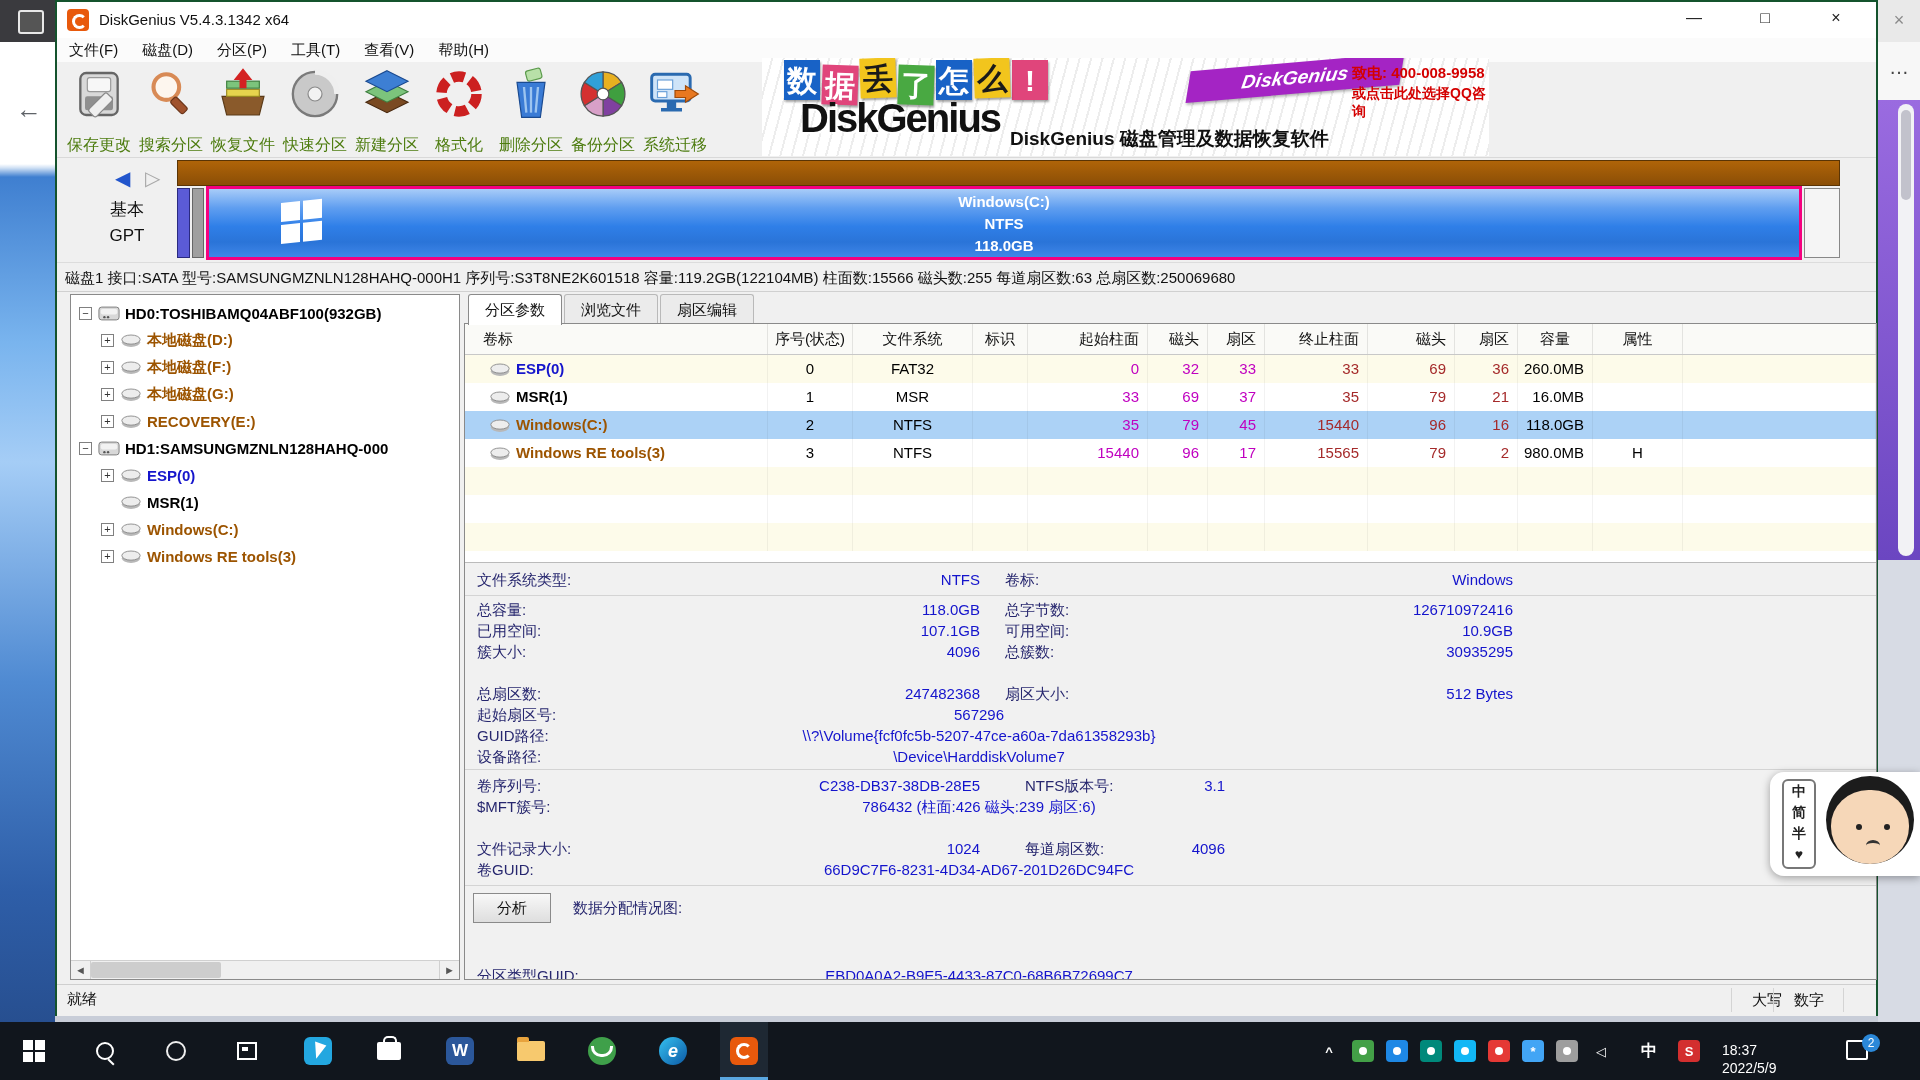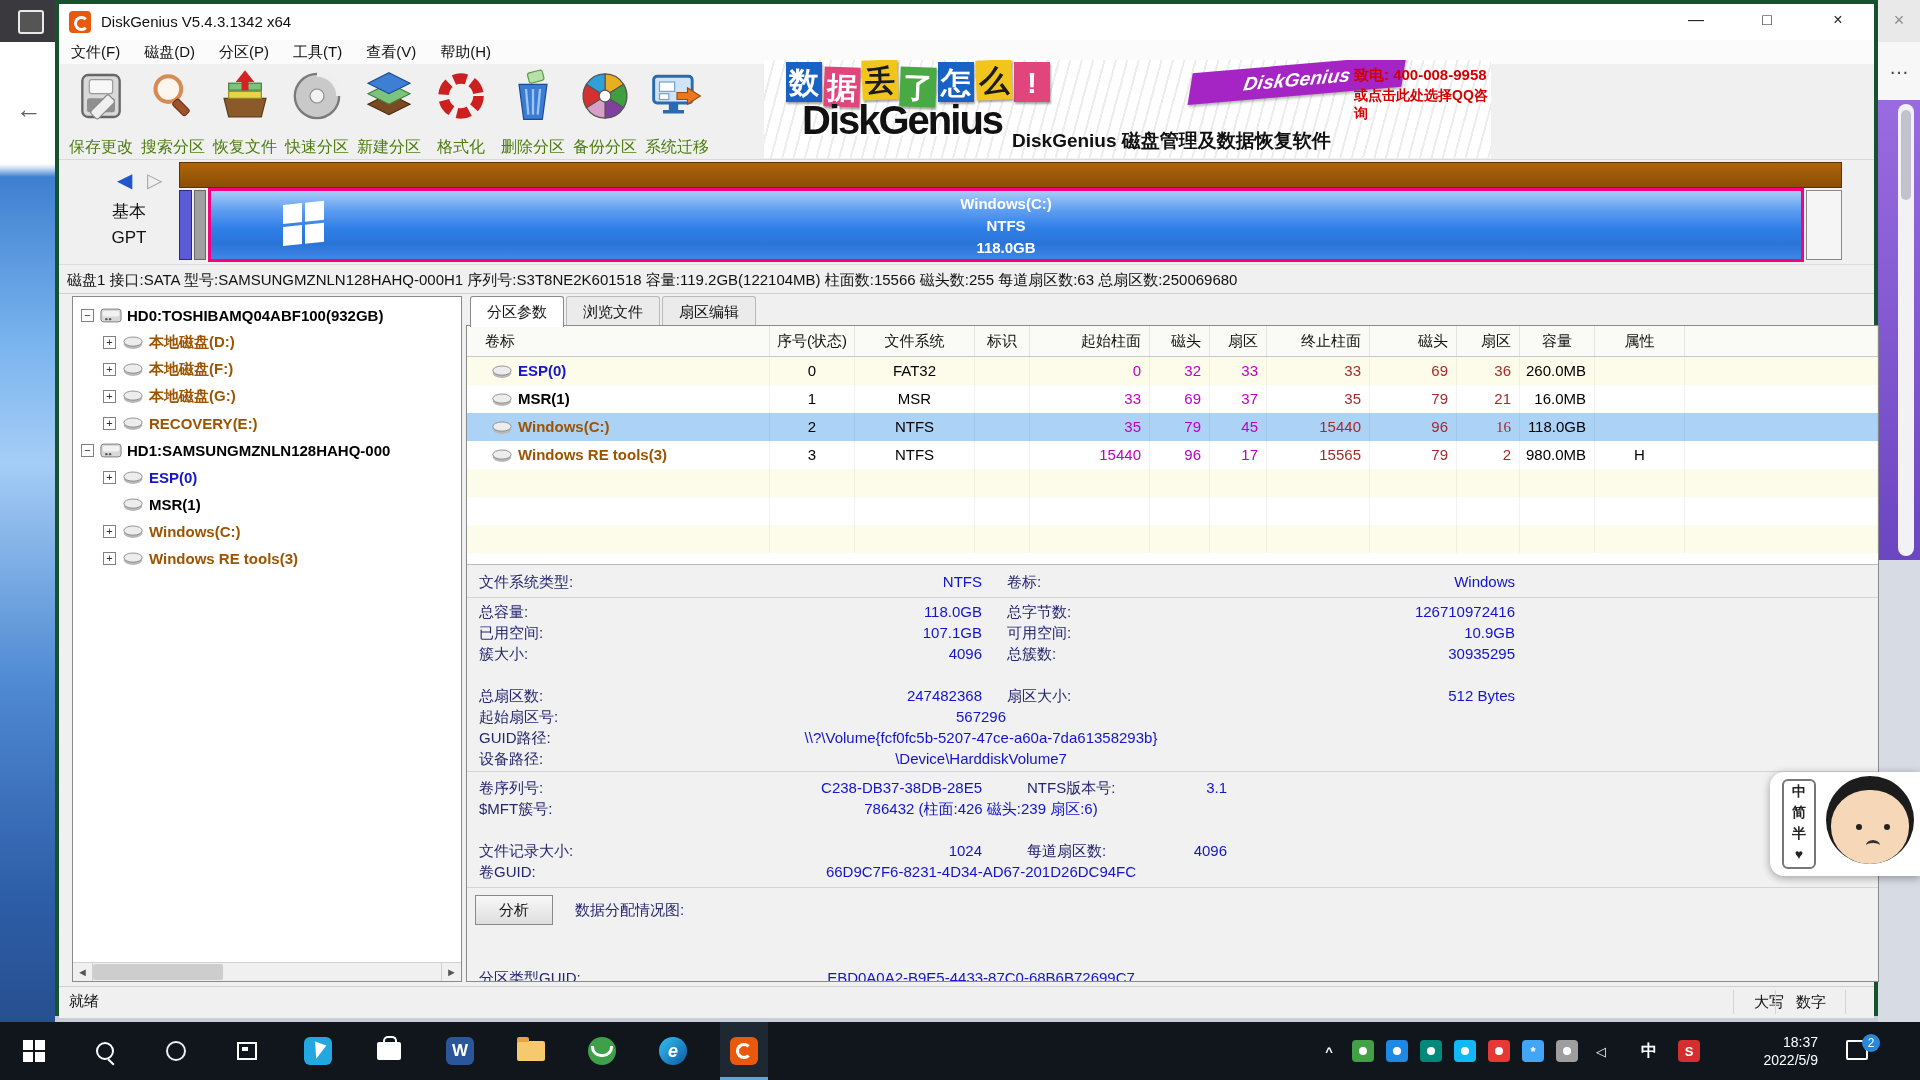--- a/index.html
+++ b/index.html
@@ -13,21 +13,21 @@
     background:linear-gradient(180deg,#ffffff 0,#ffffff 122px,#cfe0f4 126px,#3f7fd0 135px,#79b4ee 300px,#a5cdf6 420px,#4f8ad2 640px,#2e5ea8 850px,#274f90 100%);}
   #bg-back-arrow{left:16px;top:52px;font-size:26px;color:#5f6368;}
   #strip-right{left:1878px;top:0;width:42px;height:1080px;background:#e9e9e9;}
   #sr-close{left:1884px;top:6px;width:30px;height:28px;color:#8a8a8a;font-size:18px;text-align:center;line-height:28px;}
   #sr-dots{left:1878px;top:42px;width:42px;height:58px;background:#f7f7f7;color:#444;font-size:20px;text-align:center;line-height:50px;}
   #sr-purple{left:1878px;top:100px;width:42px;height:460px;background:linear-gradient(180deg,#9a6be0,#6b46c1);}
   #sr-lane{left:1898px;top:104px;width:16px;height:452px;background:#f2f2f5;border-radius:8px;}
   #sr-thumb{left:1901px;top:110px;width:10px;height:90px;background:#c2c2cc;border-radius:5px;}
   #sr-light{left:1878px;top:560px;width:42px;height:462px;background:#d7dbe4;}
   
-  #dg{left:55px;top:0;width:1823px;height:1016px;background:#f0f0f0;border:4px solid #14532d;box-sizing:border-box;}
+  #dg{left:55px;top:0;width:1823px;height:1016px;background:#f0f0f0;border:2px solid #14532d;box-sizing:border-box;}
   #titlebar{left:0;top:0;width:100%;height:36px;background:#ffffff;}
   #dg-logo{left:10px;top:7px;width:22px;height:22px;background:#e8590c;border-radius:4px;}
   #dg-logo i{position:absolute;left:5px;top:5px;width:9px;height:9px;border:3px solid #fff;border-radius:50%;border-right-color:transparent;display:block;}
   #dg-title{left:42px;top:9px;font-size:15px;color:#111;}
   .wbtn{top:0;width:62px;height:34px;text-align:center;line-height:32px;font-size:16px;color:#222;}
   #btn-min{left:1606px;} #btn-max{left:1677px;} #btn-close{left:1748px;}
   #menubar{left:0;top:36px;width:100%;height:24px;background:#fbfbfb;display:flex;align-items:center;padding-left:12px;box-sizing:border-box;}
   .menu-item{font-size:15px;color:#111;margin-right:24px;}
   #toolbar{left:0;top:60px;width:100%;height:96px;background:#f0f0f0;border-bottom:1px solid #d9d9d9;box-sizing:border-box;}
   #tb-btns{left:6px;top:2px;display:flex;}
@@ -124,21 +124,21 @@
   .ball{width:28px;height:28px;border-radius:50%;display:flex;align-items:center;justify-content:center;font-weight:bold;font-size:18px;}
   .folder{width:28px;height:20px;background:#f7c96e;border-radius:2px;position:relative;display:block;}
   .folder:before{content:"";position:absolute;left:0;top:-4px;width:12px;height:5px;background:#e8a33d;border-radius:2px 2px 0 0;}
   .bag{width:24px;height:18px;background:#fff;border-radius:2px;position:relative;display:block;}
   .bag:before{content:"";position:absolute;left:6px;top:-6px;width:10px;height:6px;border:2px solid #fff;border-bottom:none;border-radius:5px 5px 0 0;}
   .bolt{width:0;height:0;border-left:7px solid transparent;border-right:5px solid transparent;border-top:16px solid #fff;transform:rotate(20deg);display:block;}
   .dgchip{background:#e8590c;position:relative;}
   .dgchip:after{content:"";width:10px;height:10px;border:3px solid #fff;border-radius:50%;border-right-color:transparent;display:block;}
   .greenball:after{content:"";width:16px;height:8px;border:3px solid #fff;border-top:none;border-radius:0 0 10px 10px;display:block;}
   .tray-ic{top:18px;width:22px;height:22px;border-radius:4px;display:flex;align-items:center;justify-content:center;color:#fff;font-size:13px;font-weight:bold;}
-  #clock{left:1722px;top:11px;width:96px;text-align:right;color:#fff;font-size:14px;line-height:18px;}
+  #clock{left:1722px;top:19px;width:96px;color:#fff;font-size:14px;line-height:18px;}
   #notif{left:1846px;top:18px;width:22px;height:20px;border:2px solid #fff;border-radius:2px;box-sizing:border-box;}
   #notif-badge{left:1862px;top:1034px;width:18px;height:18px;border-radius:50%;background:#2b88d8;color:#fff;font-size:12px;text-align:center;line-height:18px;}
   
   #widget{left:1770px;top:772px;width:150px;height:104px;background:#fff;border-radius:14px 0 0 14px;box-shadow:0 2px 8px rgba(0,0,0,.35);}
   #wpill{left:12px;top:7px;width:34px;height:90px;border:2px solid #777;border-radius:6px;box-sizing:border-box;}
   .wchar{display:block;text-align:center;font-size:14px;line-height:21px;color:#222;font-weight:bold;}
   #whair{left:56px;top:4px;width:88px;height:88px;border-radius:50%;background:#1c1c1c;}
   #wface{left:61px;top:18px;width:78px;height:74px;border-radius:48% 48% 50% 50%;background:#f6d7b8;}
   .weye{top:52px;width:6px;height:6px;border-radius:50%;background:#222;}
   #weye1{left:86px;} #weye2{left:114px;}
@@ -507,21 +507,21 @@
                 <span class="tlab c-brown">Windows(C:)</span>
               </div>
               <div class="dc ac v-black" style="width: 85px;">2</div>
               <div class="dc ac v-black" style="width: 120px;">NTFS</div>
               <div class="dc ac v-black" style="width: 55px;"></div>
               <div class="dc ar v-start" style="width: 120px;">35</div>
               <div class="dc ar v-start" style="width: 60px;">79</div>
               <div class="dc ar v-start" style="width: 57px;">45</div>
               <div class="dc ar v-end" style="width: 103px;">15440</div>
               <div class="dc ar v-end" style="width: 87px;">96</div>
-              <div class="dc ar v-end" style="width: 63px; font-family: Liberation Serif, serif;">16</div>
+              <div class="dc ar v-end" style="width: 63px;">16</div>
               <div class="dc ar v-black" style="width: 75px;">118.0GB</div>
               <div class="dc ac v-black" style="width: 90px;"></div>
               <div class="dc" style="flex: 1 1 0%;"></div>
             </div>
             <div class="dr bg-white">
               <div class="dc rowlab" style="width: 303px; padding-left: 18px;">
                 <span class="ticon-sm">
                   <svg viewBox="0 0 24 16" width="22" height="15">
                     <ellipse cx="12" cy="10" rx="10" ry="5" fill="#b8b8b8"></ellipse>
                     <ellipse cx="12" cy="7" rx="10" ry="5" fill="#ededed" stroke="#8a8a8a"></ellipse>

